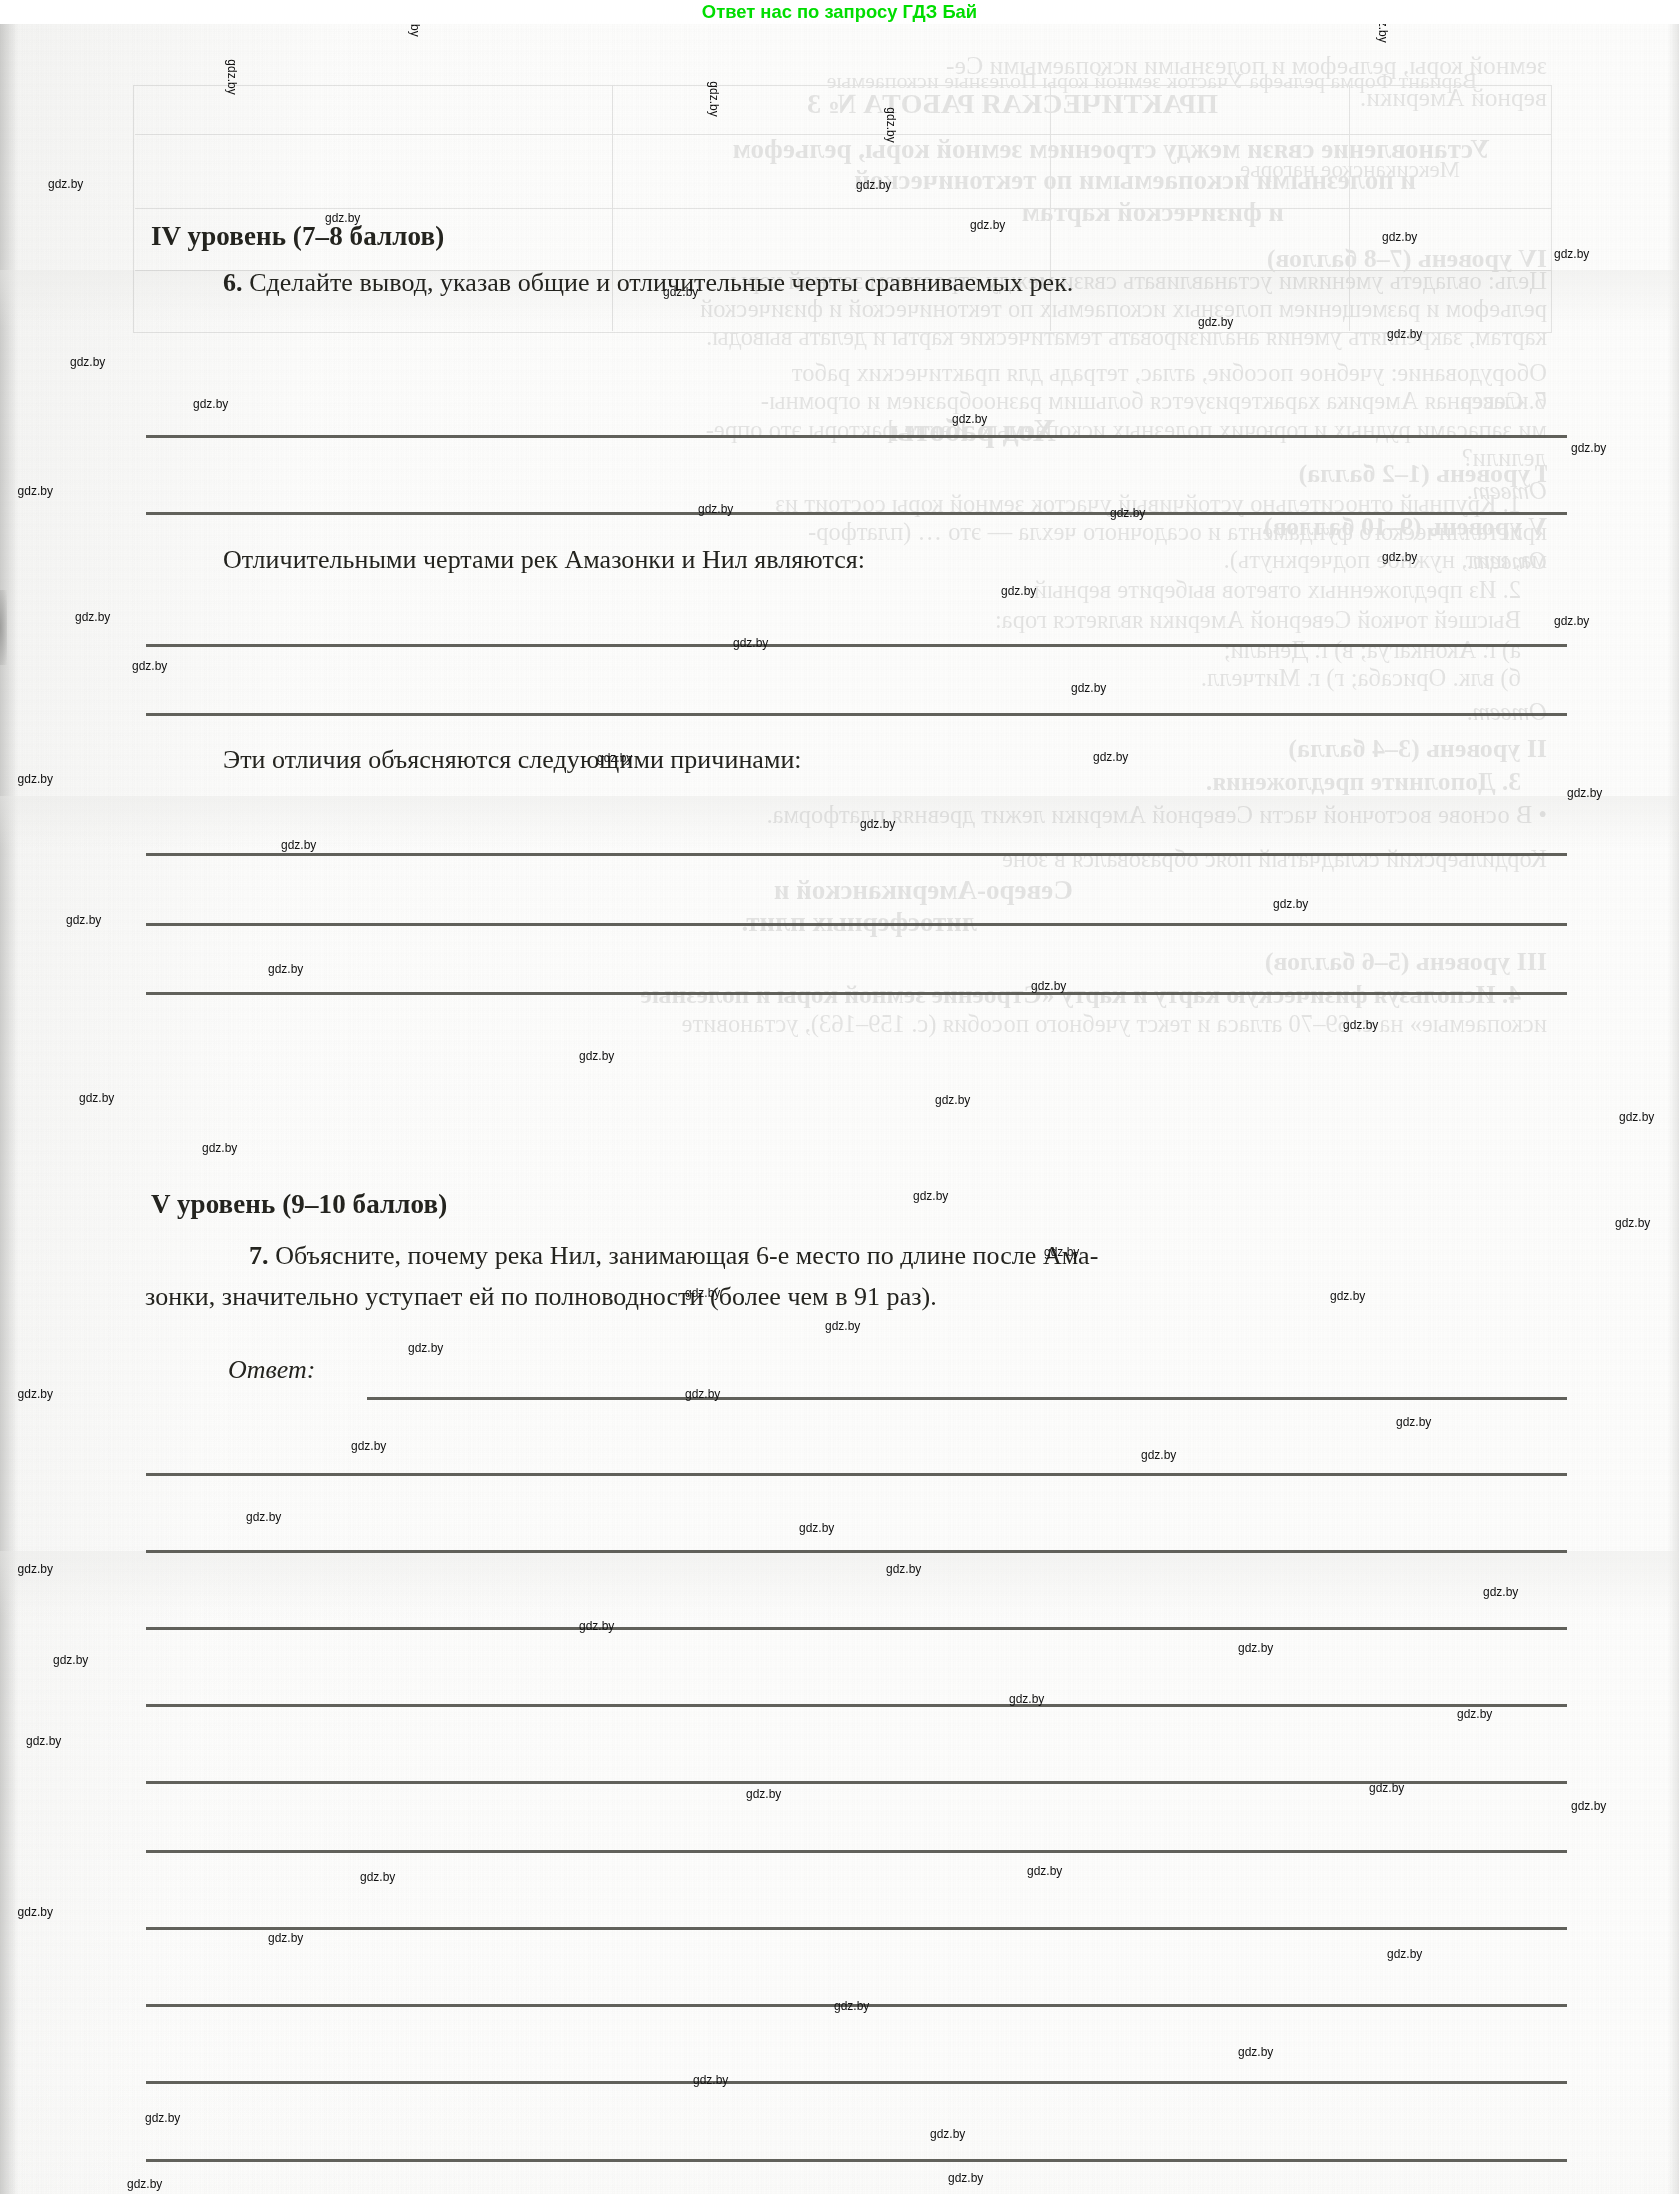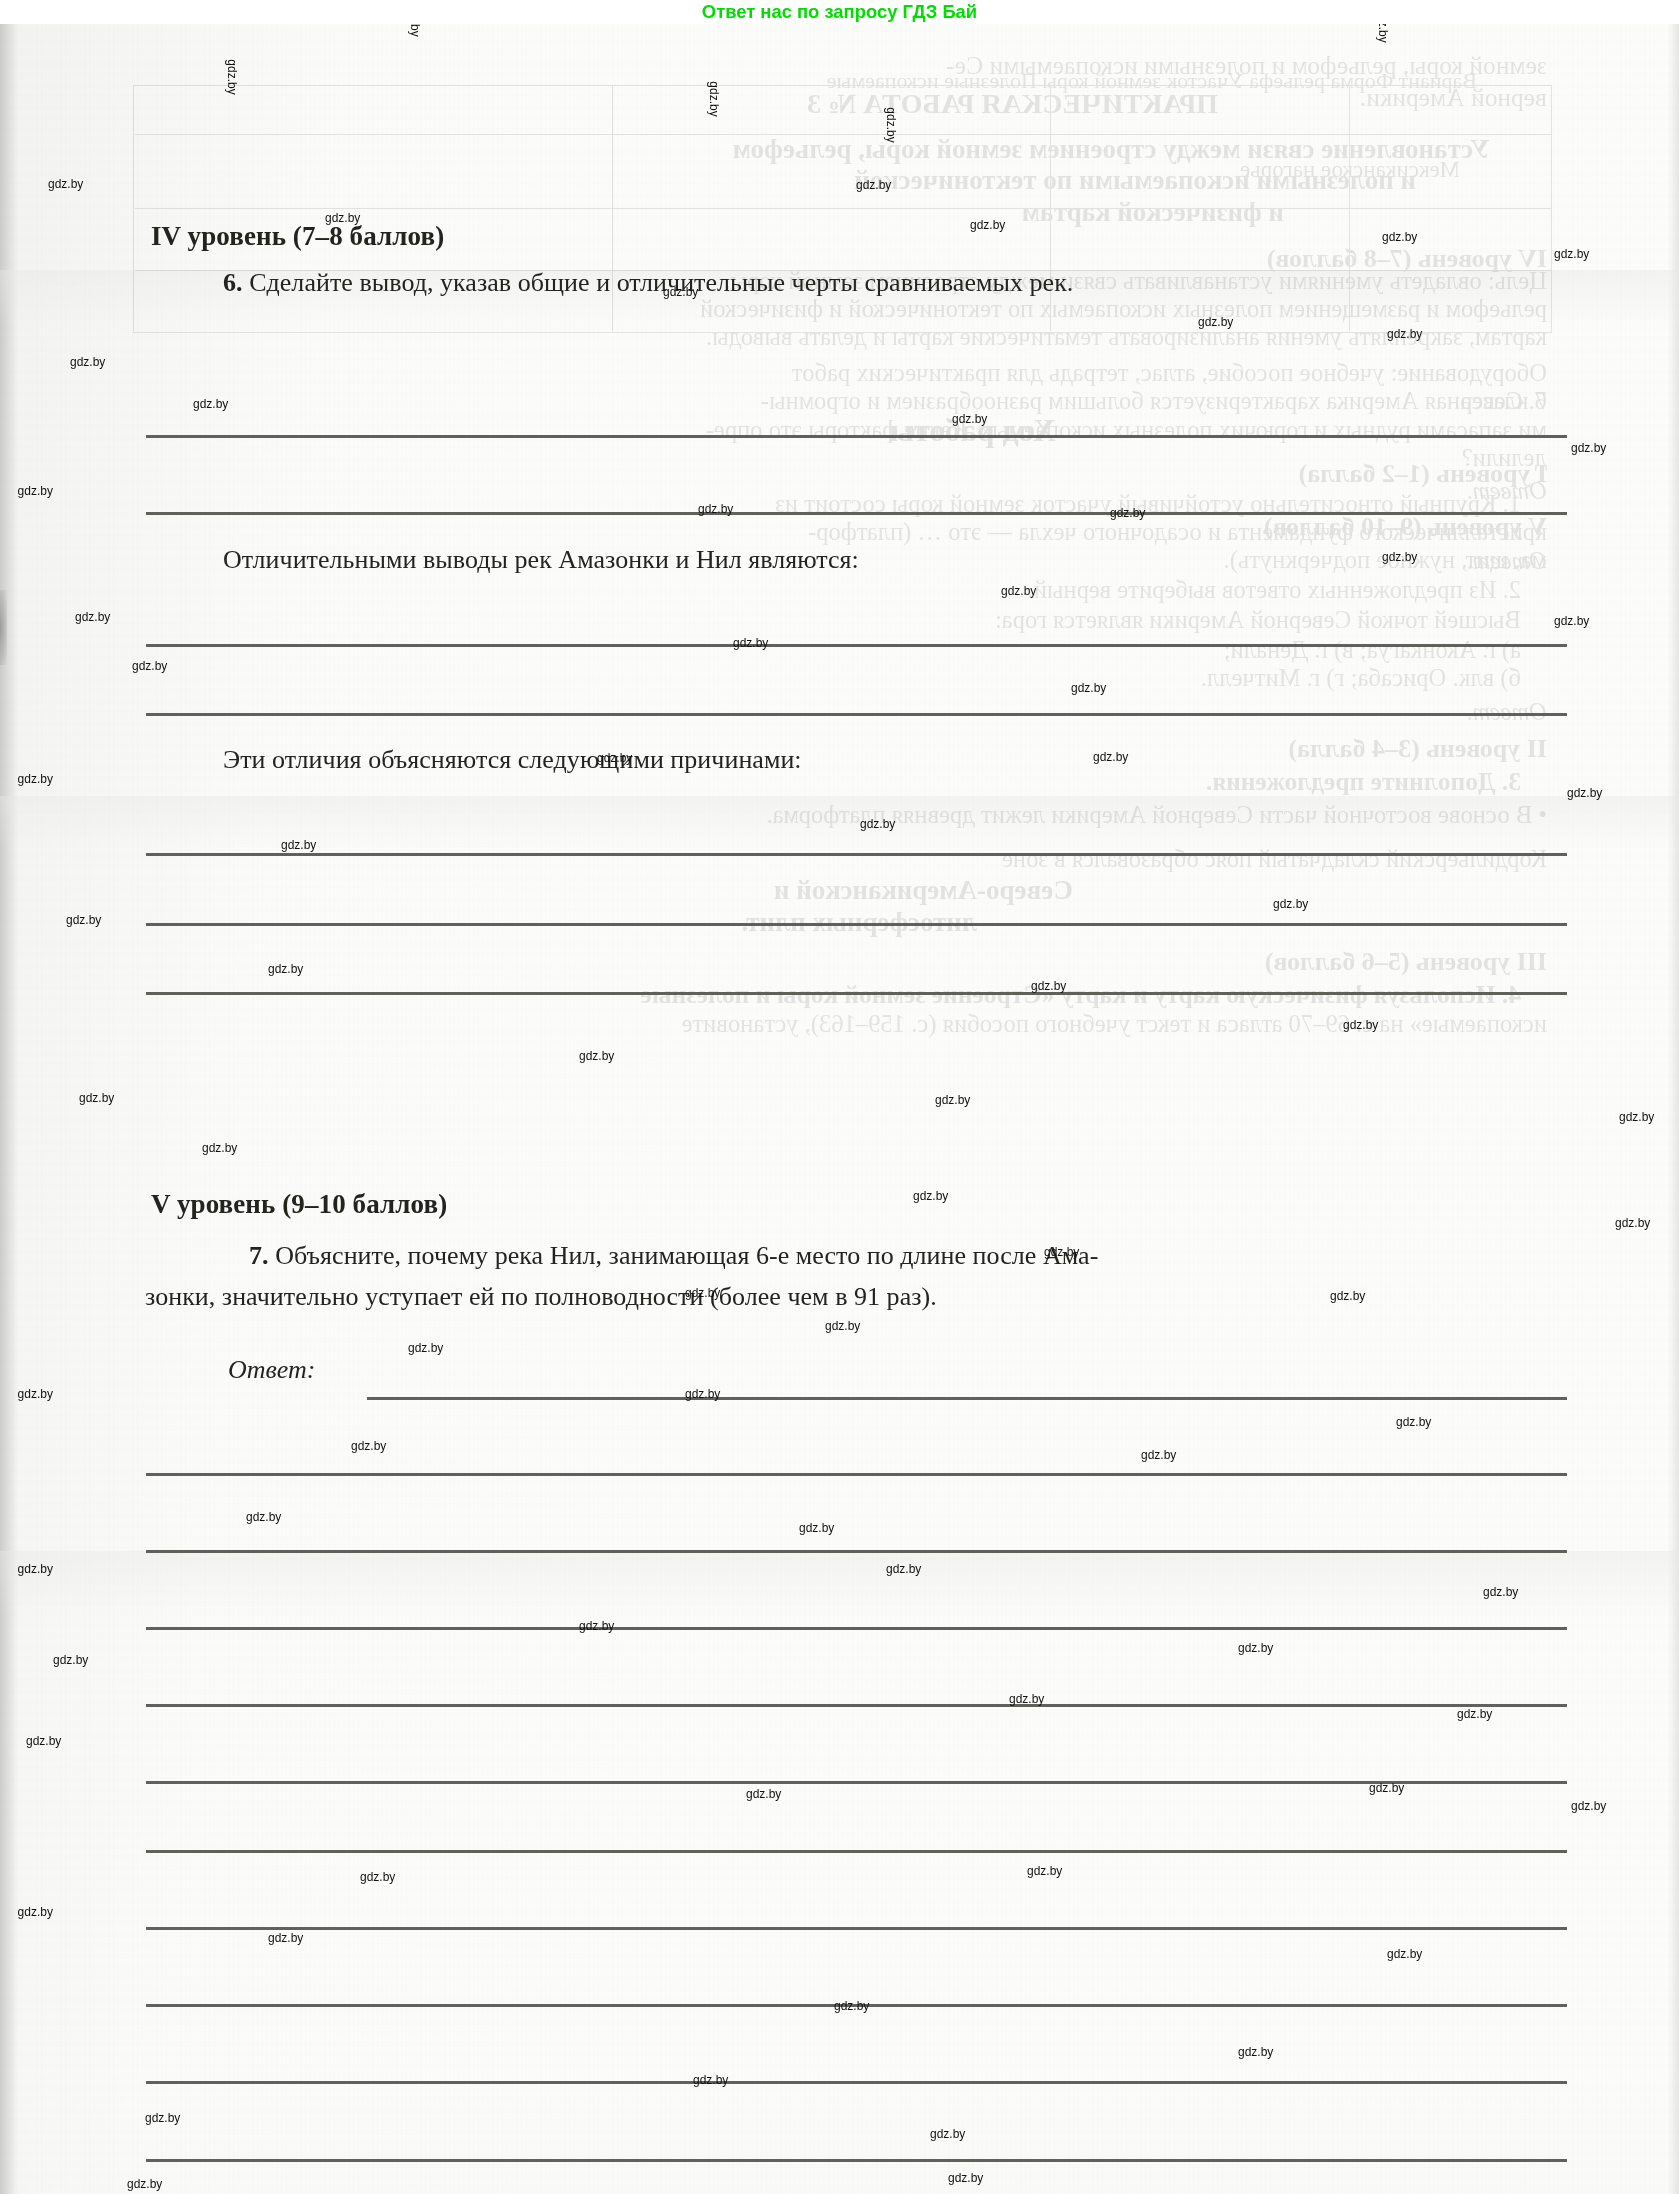--- a/index.html
+++ b/index.html
@@ -225,21 +225,21 @@
 
       <div class="para" style="left:223px; top:242px; width:1352px;font-family:Liberation Serif, serif;">
         <span class="num">6.</span>
         <span>Сделайте вывод, указав общие и отличительные черты сравниваемых рек.</span>
       </div>
 
 
       <div class="rule" style="left:146px; top:411px;  width:1421px;"></div>
       <div class="rule" style="left:146px; top:488px; width:1421px;"></div>
 
-      <div class="para" style="left:223px; top:519px;">Отличительными выводы рек Амазонки и Нил являются:</div>
+      <div class="para" style="left:223px; top:519px;">Отличительными чертами рек Амазонки и Нил являются:</div>
 
       <div class="rule" style="left:146px; top:620px; width:1421px;"></div>
       <div class="rule" style="left:146px; top:689px; width:1421px;"></div>
 
       <div class="para" style="left:223px; top:719px;">Эти отличия объясняются следующими причинами:</div>
 
       <div class="rule" style="left:146px; top:829px; width:1421px;"></div>
       <div class="rule" style="left:146px; top:899px; width:1421px;"></div>
       <div class="rule" style="left:146px; top:968px; width:1421px;"></div>
 

